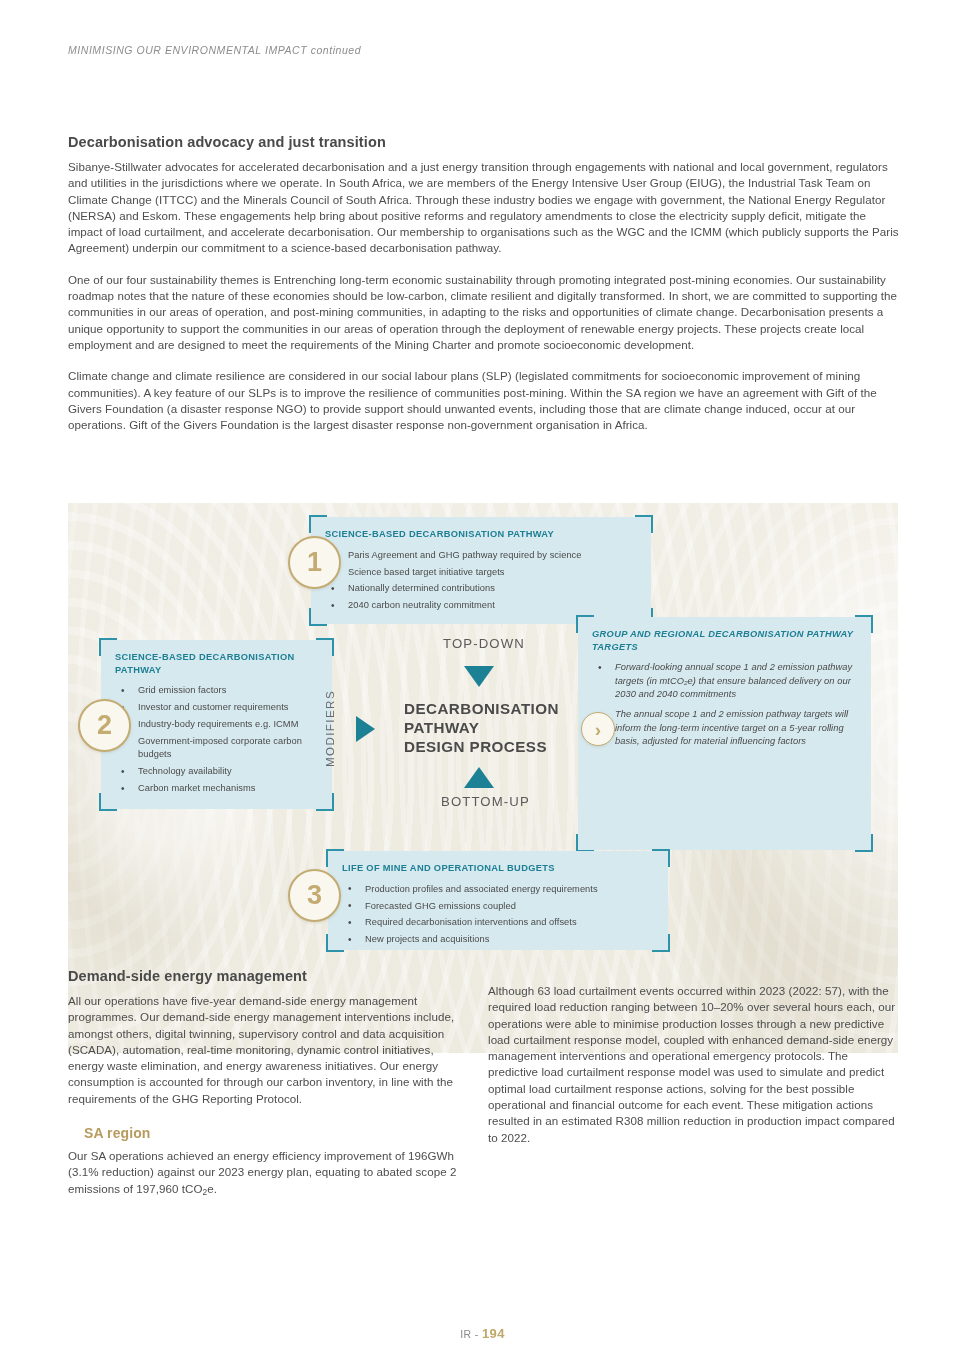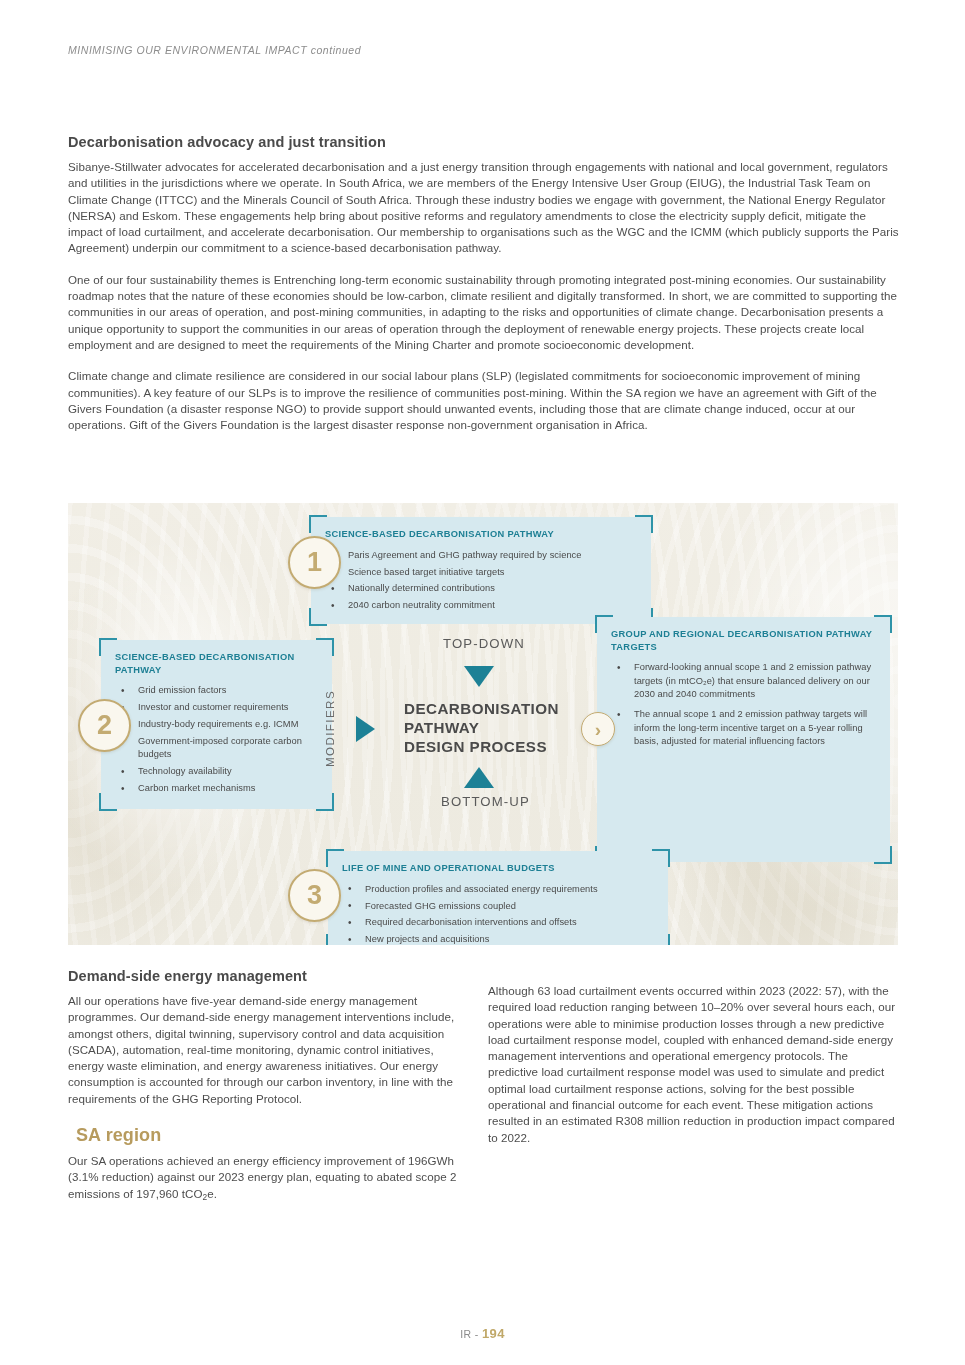--- a/index.html
+++ b/index.html
@@ -32,21 +32,21 @@
     margin:0;letter-spacing:.05px;
   }
   .block{position:absolute;}
 
   #sec-intro{left:68px;top:134px;width:832px;}
   #sec-intro .h2{margin-bottom:9px;}
   #sec-intro p.body + p.body{margin-top:15px;}
 
   
   .diagram{
-    position:absolute;left:68px;top:503px;width:830px;height:442px;
+    position:absolute;left:68px;top:503px;width:830px;height:550px;
     background:#efece2;
     overflow:hidden;
   }
   .diagram .texture{
     position:absolute;inset:0;
     background:
       radial-gradient(ellipse 300px 420px at 12% 48%, rgba(255,255,255,.55) 0 18%, rgba(255,255,255,0) 42%),
       radial-gradient(ellipse 250px 380px at 6% 60%, rgba(214,206,186,.35) 0 22%, rgba(214,206,186,0) 50%),
       radial-gradient(ellipse 340px 500px at 96% 40%, rgba(255,255,255,.5) 0 20%, rgba(255,255,255,0) 48%),
       radial-gradient(ellipse 260px 420px at 88% 70%, rgba(205,196,172,.3) 0 24%, rgba(205,196,172,0) 52%),
@@ -121,21 +121,21 @@
   .tri{position:absolute;width:0;height:0;}
   .tri-down{border-left:15px solid transparent;border-right:15px solid transparent;border-top:21px solid #1d8196;}
   .tri-up{border-left:15px solid transparent;border-right:15px solid transparent;border-bottom:21px solid #1d8196;}
   .tri-right{border-top:13px solid transparent;border-bottom:13px solid transparent;border-left:19px solid #1d8196;}
 
   
   #col-left{left:68px;top:968px;width:400px;}
   #col-left .h2{margin-bottom:9px;}
   #col-right{left:488px;top:983px;width:412px;}
   .h3-sa{
-    font-size:18px;font-weight:700;color:#b79b5e;margin:18px 0 7px 8px;
+    font-size:14px;font-weight:700;color:#b79b5e;margin:18px 0 7px 16px;
     letter-spacing:.1px;
   }
 
   
   .footer{
     position:absolute;left:0;right:0;top:1326px;text-align:center;
     font-size:10.5px;color:#8a8a8a;letter-spacing:.4px;
   }
   .footer .num{color:#c0a869;font-weight:700;font-size:13px;}
   sub{font-size:.72em;vertical-align:baseline;position:relative;bottom:-.25em;}
@@ -186,21 +186,21 @@
         <li>Industry-body requirements e.g. ICMM</li>
         <li>Government-imposed corporate carbon budgets</li>
         <li>Technology availability</li>
         <li>Carbon market mechanisms</li>
       </ul>
     </div>
     <div class="numcircle" style="left:10px;top:196px;">
       <span>2</span>
     </div>
 
-    <div class="tbox wide" style="left:529px;top:114px;width:267px;height:212px;padding:11px 12px 22px 14px;">
+    <div class="tbox wide" style="left:510px;top:114px;width:267px;height:212px;padding:11px 12px 10px 14px;font-style:italic;">
       <span class="br tl"></span>
       <span class="br tr"></span>
       <span class="br bl"></span>
       <span class="br brr"></span>
       <h4>GROUP AND REGIONAL DECARBONISATION PATHWAY TARGETS</h4>
       <ul>
         <li style="margin-bottom:7px">Forward-looking annual scope 1 and 2 emission pathway targets (in mtCO₂e) that ensure balanced delivery on our 2030 and 2040 commitments</li>
         <li>The annual scope 1 and 2 emission pathway targets will inform the long-term incentive target on a 5-year rolling basis, adjusted for material influencing factors</li>
       </ul>
     </div>

